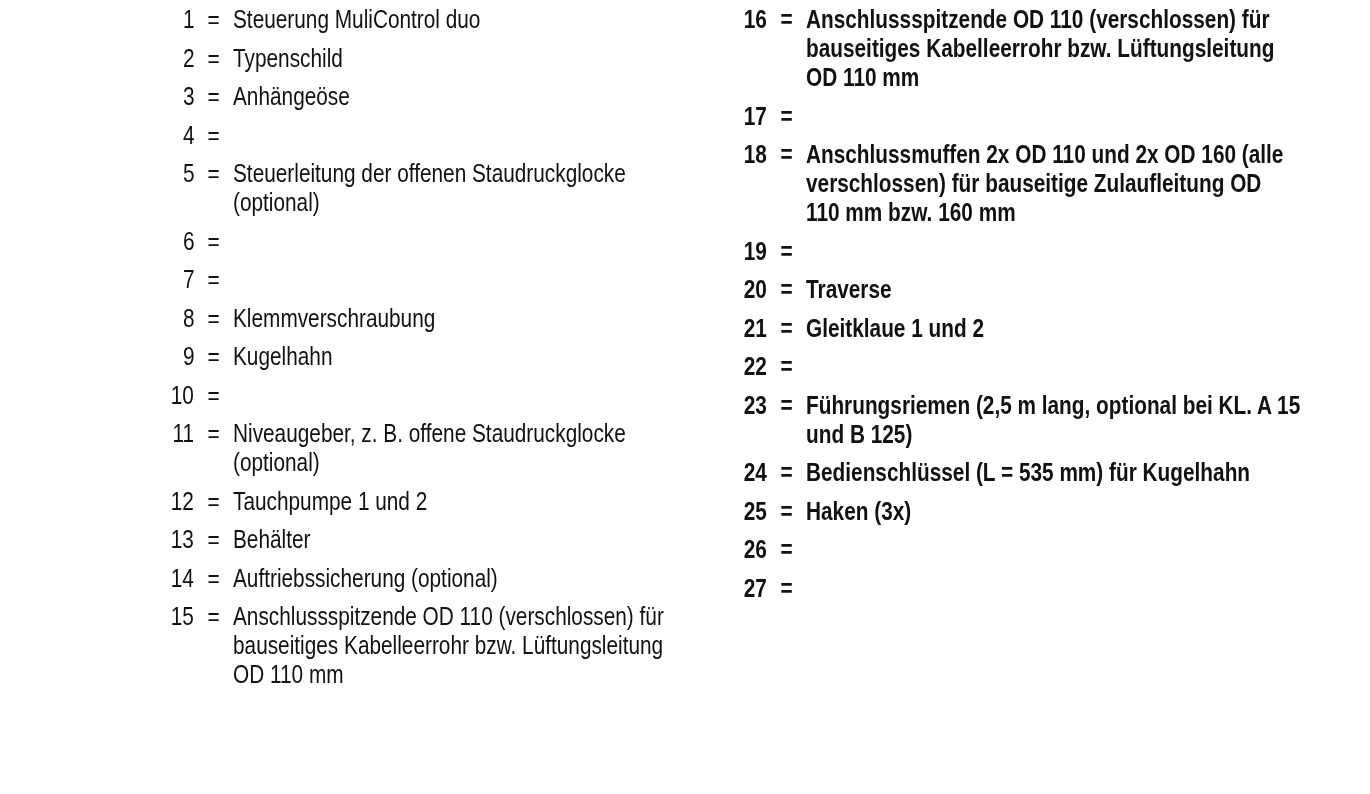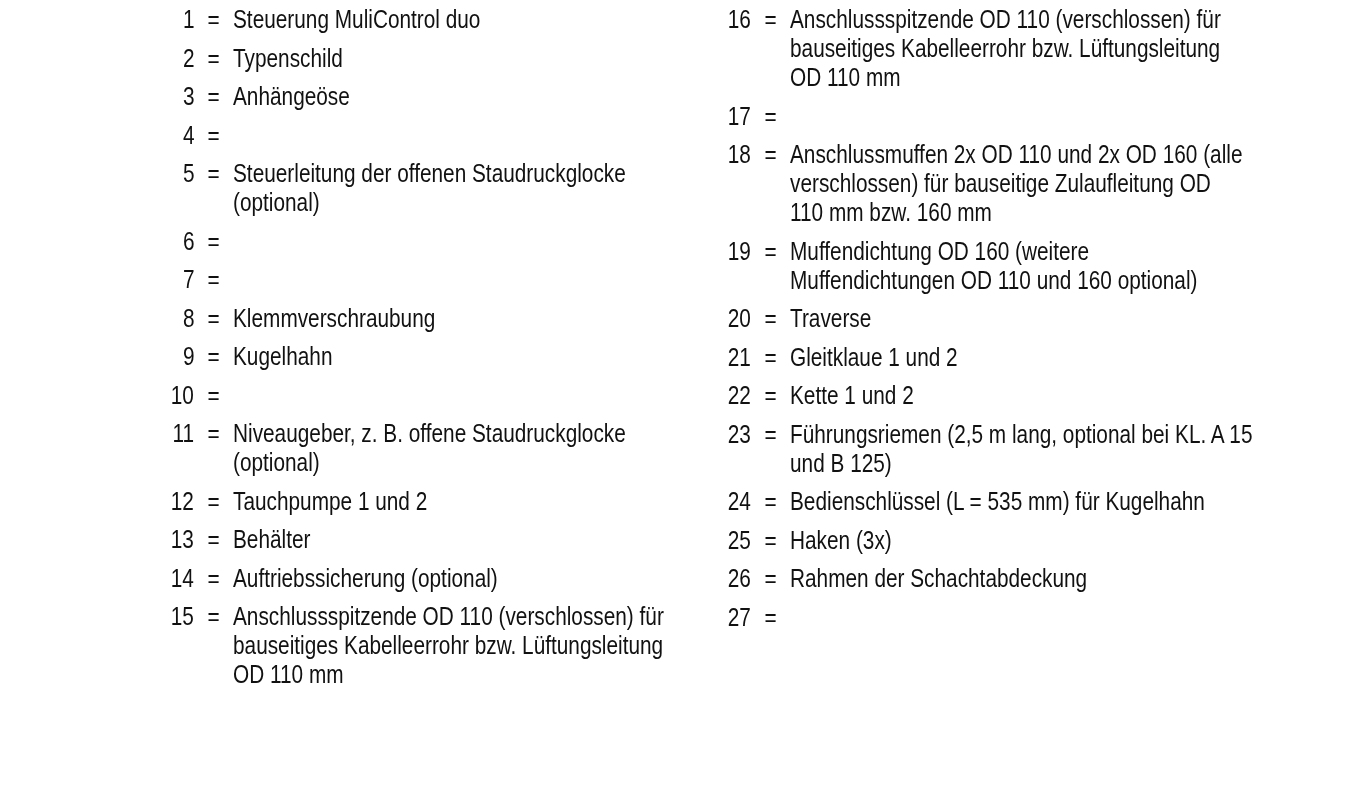--- a/index.html
+++ b/index.html
@@ -13,21 +13,21 @@
     overflow: hidden;
     background: #ffffff;
     color: #111111;
     font-family: "Liberation Sans", sans-serif;
   }
   .col {
     position: absolute;
     top: 5px;
   }
   #col-left  { left: 147px; }
-  #col-right { left: 704px; }
+  #col-right { left: 720px; font-weight: bold; }
   .item {
     display: flex;
     align-items: flex-start;
     font-size: 26px;
     line-height: 29px;
     margin-bottom: 9.5px;
   }
   .num {
     width: 47px;
     text-align: right;
@@ -148,56 +148,52 @@
     <div class="item">
       <span class="num"><span class="scale">18</span></span>
       <span class="eq"><span class="scale">=</span></span>
       <span class="txt"><span class="scale">Anschlussmuffen 2x OD 110 und 2x OD 160 (alle
 verschlossen) für bauseitige Zulaufleitung OD
 110 mm bzw. 160 mm</span></span>
     </div>
     <div class="item">
       <span class="num"><span class="scale">19</span></span>
       <span class="eq"><span class="scale">=</span></span>
-      <span class="txt"><span class="scale">Muffendichtung OD 160 (weitere
-Muffendichtungen OD 110 und 160 optional)</span></span>
     </div>
     <div class="item">
       <span class="num"><span class="scale">20</span></span>
       <span class="eq"><span class="scale">=</span></span>
       <span class="txt"><span class="scale">Traverse</span></span>
     </div>
     <div class="item">
       <span class="num"><span class="scale">21</span></span>
       <span class="eq"><span class="scale">=</span></span>
       <span class="txt"><span class="scale">Gleitklaue 1 und 2</span></span>
     </div>
     <div class="item">
       <span class="num"><span class="scale">22</span></span>
       <span class="eq"><span class="scale">=</span></span>
-      <span class="txt"><span class="scale">Kette 1 und 2</span></span>
     </div>
     <div class="item">
       <span class="num"><span class="scale">23</span></span>
       <span class="eq"><span class="scale">=</span></span>
       <span class="txt"><span class="scale">Führungsriemen (2,5 m lang, optional bei KL. A 15
 und B 125)</span></span>
     </div>
     <div class="item">
       <span class="num"><span class="scale">24</span></span>
       <span class="eq"><span class="scale">=</span></span>
       <span class="txt"><span class="scale">Bedienschlüssel (L = 535 mm) für Kugelhahn</span></span>
     </div>
     <div class="item">
       <span class="num"><span class="scale">25</span></span>
       <span class="eq"><span class="scale">=</span></span>
       <span class="txt"><span class="scale">Haken (3x)</span></span>
     </div>
     <div class="item">
       <span class="num"><span class="scale">26</span></span>
       <span class="eq"><span class="scale">=</span></span>
-      <span class="txt"><span class="scale">Rahmen der Schachtabdeckung</span></span>
     </div>
     <div class="item">
       <span class="num"><span class="scale">27</span></span>
       <span class="eq"><span class="scale">=</span></span>
     </div>
   </div>
 
 </body></html>

